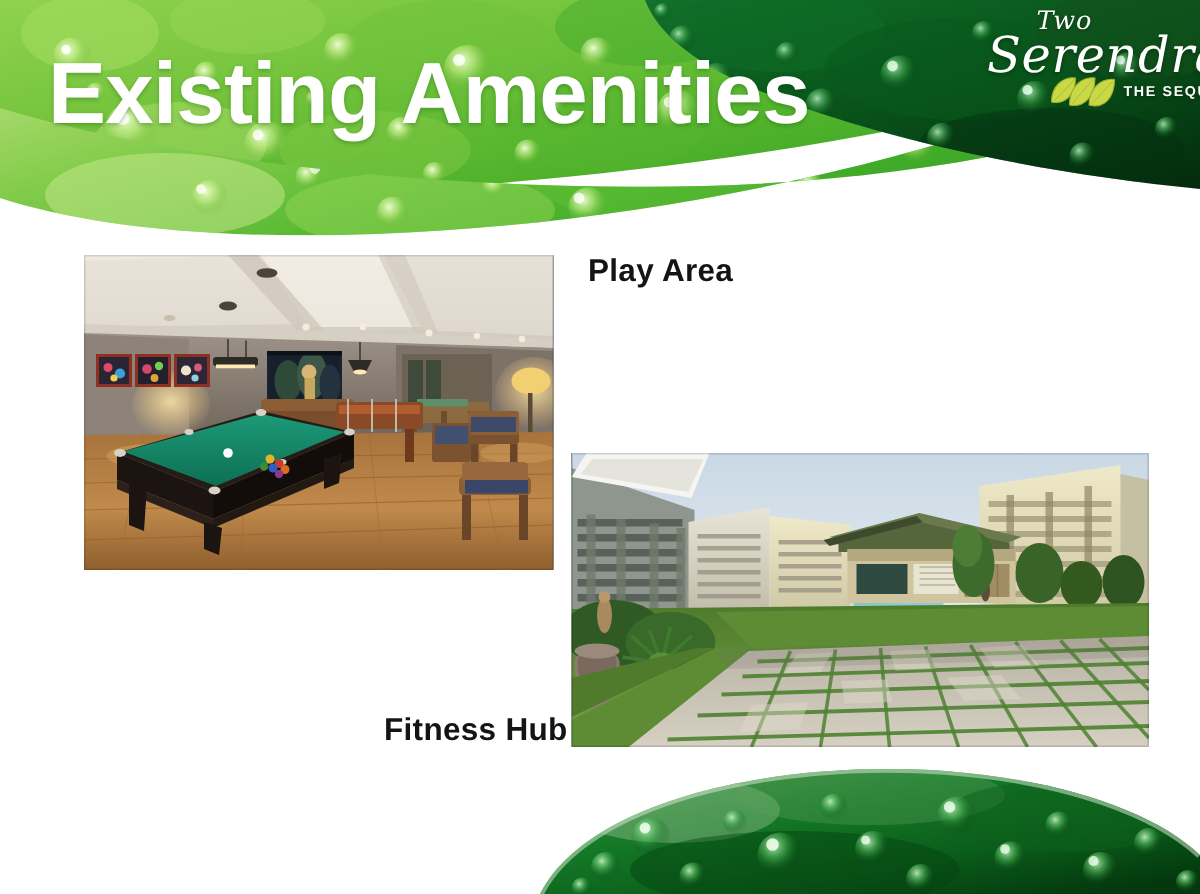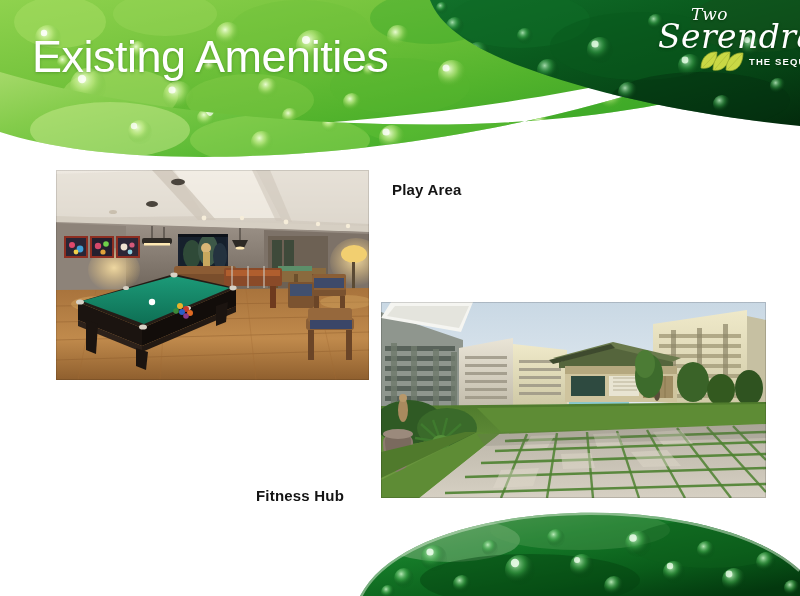--- a/index.html
+++ b/index.html
@@ -21,22 +21,22 @@
   .banner{
     position:absolute;left:0;top:0;width:800px;height:170px;
     overflow:hidden;
   }
   .banner svg{position:absolute;left:0;top:0;}
 
   
   .slide-title{
     position:absolute;
     left:32px;top:33px;
-    font-size:45px;
-    font-weight:normal;
+    font-size:58px;
+    font-weight:bold;
     color:#ffffff;
     letter-spacing:-0.5px;
     line-height:1.05;
     white-space:nowrap;
     text-shadow:0 1px 3px rgba(0,60,0,0.28);
     z-index:40;
   }
 
   
   .logo{
@@ -85,27 +85,26 @@
     background:#2a2a2a;
   }
   .photo svg{display:block;}
 
   #photo-play{left:56px;top:170px;width:313px;height:210px;}
   #photo-fitness{left:381px;top:302px;width:385px;height:196px;}
 
   
   .caption{
     position:absolute;
-    font-size:15px;
+    font-size:21px;
     font-weight:bold;
     color:#141414;
     letter-spacing:0.2px;
     white-space:nowrap;
     z-index:30;
-    margin-top:12px;
   }
   #caption-play{left:392px;top:169px;}
   #caption-fitness{left:256px;top:475px;}
 
   
   .bottom-arc{
     position:absolute;
     left:330px;top:500px;
     width:470px;height:96px;
     overflow:hidden;

